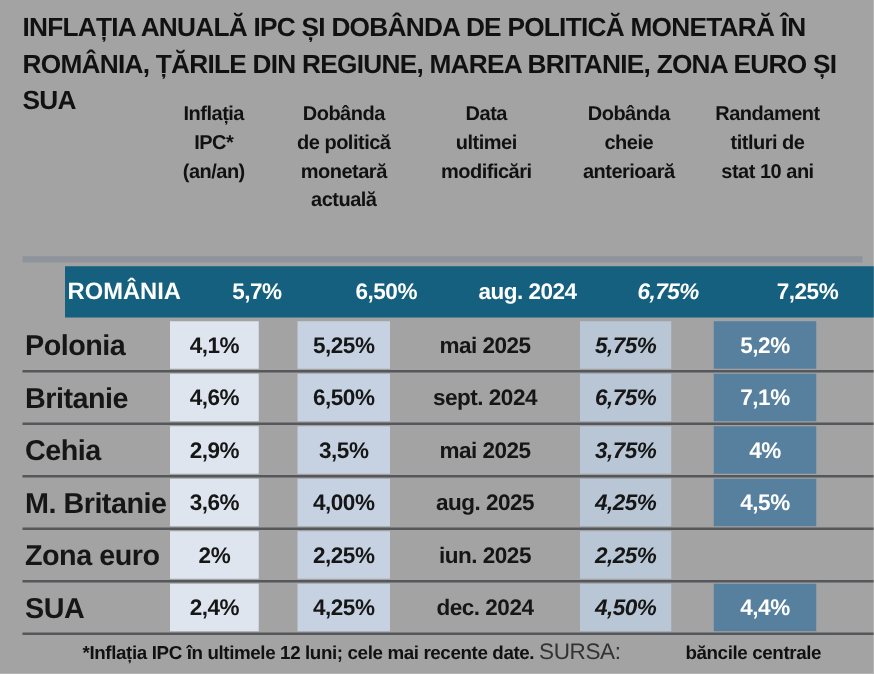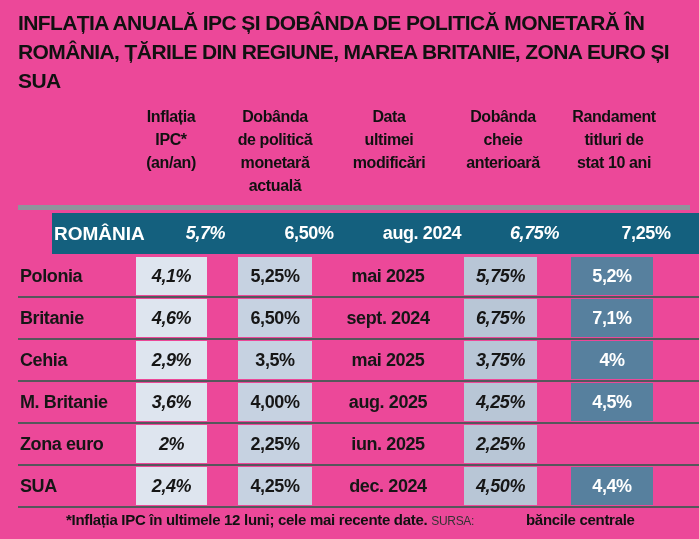--- a/index.html
+++ b/index.html
@@ -1,56 +1,56 @@
 <!DOCTYPE html>
 <html style="--teal: #14607E; --band2: #DEE5EF; --band3: #C6D2E1; --band5: #B8C6D6; --band6: #57809E; --topbar: #8F949C; --sep: #55575B;"><head>
 <meta charset="utf-8">
 <style>
   html,body{margin:0;padding:0;}
   .page{
-    position:relative;width:699px;height:539px;background:#ec4899;overflow:hidden;
+    position:relative;width:699px;height:539px;background:#a3a3a3;overflow:hidden;
     font-family:"Liberation Sans","DejaVu Sans",sans-serif;color:#161616;
   }
   .title{
     position:absolute;left:18px;top:8px;width:672px;
     font-size:21px;font-weight:700;line-height:29px;letter-spacing:-0.6px;
     white-space:pre-line;color:#111;
   }
-  .headers{position:absolute;top:105px;left:0;width:601px;height:115px;}
+  .headers{position:absolute;top:80px;left:0;width:601px;height:115px;}
   .hcell{
     position:absolute;top:0;width:130px;text-align:center;
     font-size:16px;font-weight:700;line-height:23px;letter-spacing:-0.4px;
     white-space:pre-line;color:#111;
   }
   .h1{left:106px;} .h2{left:210px;} .h3{left:324px;} .h4{left:438px;} .h5{left:549px;}
 
   .table{position:absolute;left:18px;top:205px;width:681px;}
   .topbar{height:5px;width:672px;background:var(--topbar);margin-bottom:3px;}
   .row{
     display:grid;grid-template-columns:118px 71px 31px 74px 152px 73px 34px 82px auto;
     height:38px;
   }
   .row--highlight{background:var(--teal);color:#fff;height:41px;width:672px;margin-bottom:3px;margin-left:34px;}
   .cell{display:flex;align-items:center;justify-content:center;
     font-size:18px;font-weight:700;letter-spacing:-0.4px;}
-  .cell.label{justify-content:flex-start;padding-left:2px;font-size:18px;}
+  .cell.label{justify-content:flex-start;padding-left:2px;font-size:23px;}
   .row--highlight .cell.label{font-size:19px;letter-spacing:0;}
-  .b2{background:var(--band2);font-style:italic;}
+  .b2{background:var(--band2);}
   .b3{background:var(--band3);}
   .b5{background:var(--band5);font-style:italic;}
   .b6{background:var(--band6);color:#fff;text-align:right;}
   .row--highlight .b2,.row--highlight .b3,.row--highlight .b5,.row--highlight .b6{
     background:transparent;color:#fff;}
   .sep{height:2px;background:var(--sep);margin:1px 0;}
   .footer{
     position:absolute;left:18px;top:511px;width:672px;
     font-size:15px;letter-spacing:-0.3px;white-space:nowrap;
   }
   .footer .note,.footer .src{font-weight:700;color:#111;margin-left:48px;}
-  .footer .srclabel{font-weight:400;font-size:12px;color:#333;}
+  .footer .srclabel{font-weight:400;font-size:18px;color:#333;}
 </style>
 </head>
 <body>
 
 <div class="page">
 
   <div class="title">INFLAȚIA ANUALĂ IPC ȘI DOBÂNDA DE POLITICĂ MONETARĂ ÎN
 ROMÂNIA, ȚĂRILE DIN REGIUNE, MAREA BRITANIE, ZONA EURO ȘI SUA</div>
 
   <div class="headers">

